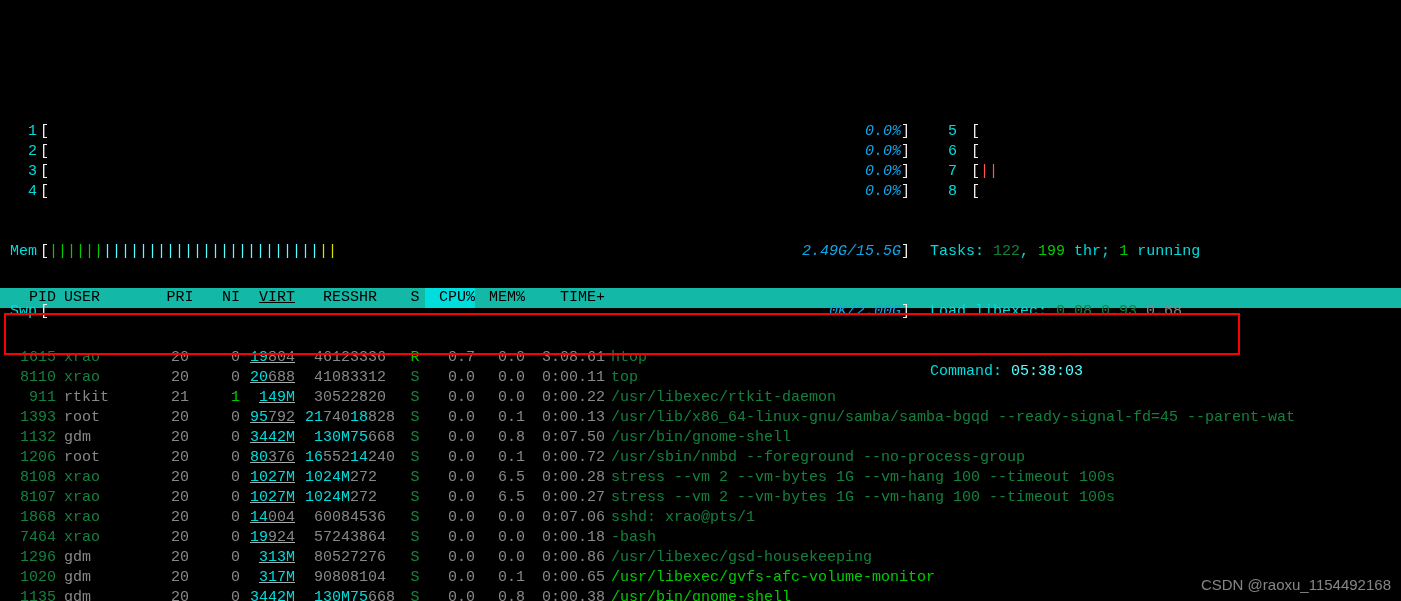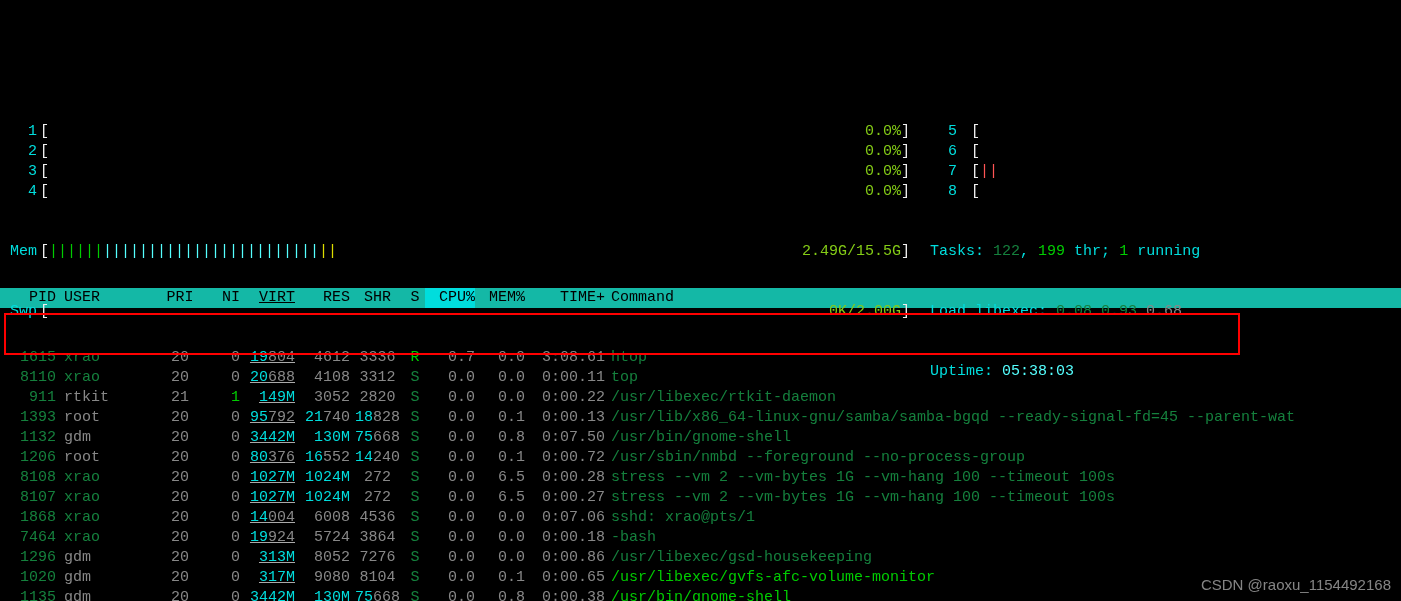--- a/index.html
+++ b/index.html
@@ -29,31 +29,31 @@
   }
   .header-line span { display: inline-block; }
   .sortcol { background: #00dddd; color: #000; }
   .proc-line { display: flex; height: 20px; }
   .c-pid  { width: 60px; text-align: right; padding-right: 4px;}
   .c-user { width: 100px; text-align: left; }
   .c-pri  { width: 40px; text-align: center; }
   .c-ni   { width: 40px; text-align: right; }
   .c-virt { width: 55px; text-align: right; text-decoration: underline; }
   .c-res  { width: 55px; text-align: right; }
-  .c-shr  { width: 55px; text-align: center; }
+  .c-shr  { width: 55px; text-align: left; }
   .c-s    { width: 20px; text-align: center; }
   .c-cpu  { width: 50px; text-align: right; }
   .c-mem  { width: 50px; text-align: right; padding-left: 12px; }
   .c-time { width: 80px; text-align: right; }
   .c-cmd  { flex: 1; text-align: left; padding-left: 6px; overflow: hidden;}
   .meters { padding: 2px 0 0 10px; height: 168px; }
   .meter-row { height: 20px; display:flex;}
   .meter-left { width: 900px; display:flex;}
   .meter-label { display:inline-block; width: 30px; color:#00dddd;}
-  .meter-val { color:#84cc16;}
+  .meter-val { color:#0ea5e9;font-style:italic;}
   .bracket { color:#eee;}
   .highlight-box {
     position: absolute;
     border: 2px solid #f00;
     left: 4px; top: 313px;
     width: 1236px; height: 42px;
     pointer-events: none;
   }
   .watermark {
     position: absolute;
@@ -75,37 +75,36 @@
     <span style="width:20px"></span>
     <span class="cyan">Tasks:</span><span> </span><span class="white">122</span><span class="cyan">, </span><span class="green">199</span><span> </span><span class="cyan">thr;</span><span> </span><span class="green">1</span><span> </span><span class="cyan">running</span>
   </div>
   <div class="meter-row">
     <span class="meter-left"><span class="meter-label cyan">Swp</span><span class="bracket">[</span><span style="flex:1"></span><span class="meter-val">0K/2.00G</span><span class="bracket">]</span></span>
     <span style="width:20px"></span>
     <span class="cyan">Load libexec:</span><span> </span><span class="white">0.08</span><span> </span><span class="white">0.93</span><span> </span><span class="gray">0.68</span>
   </div>
   <div class="meter-row">
     <span class="meter-left"></span><span style="width:20px"></span>
-    <span class="cyan">Uptime:</span><span> </span><span class="cyanb">05:38:03</span>
+    <span class="cyan">Command:</span><span> </span><span class="cyanb">05:38:03</span>
   </div>
 </div>
 
 <div class="header-line">
   <span class="c-pid">PID</span>
   <span class="c-user" style="padding-left:4px">USER</span>
   <span class="c-pri">PRI</span>
   <span class="c-ni">NI</span>
   <span class="c-virt">VIRT</span>
   <span class="c-res">RES</span>
   <span class="c-shr">SHR</span>
   <span class="c-s">S</span>
   <span class="c-cpu sortcol">CPU%</span>
   <span class="c-mem">MEM%</span>
   <span class="c-time">TIME+</span>
-  <span class="c-cmd">Command</span>
 </div>
 
 <div id="proc-list"><div class="proc-line"><span class="c-pid white">1615</span><span class="c-user white" style="padding-left:4px">xrao</span><span class="c-pri gray">20</span><span class="c-ni gray">0</span><span class="c-virt"><span class="cyan">19</span><span class="gray">804</span></span><span class="c-res"><span class="gray">4612</span></span><span class="c-shr"><span class="gray">3336</span></span><span class="c-s green">R</span><span class="c-cpu gray">0.7</span><span class="c-mem gray">0.0</span><span class="c-time gray">3:08.61</span><span class="c-cmd white">htop</span></div><div class="proc-line"><span class="c-pid white">8110</span><span class="c-user white" style="padding-left:4px">xrao</span><span class="c-pri gray">20</span><span class="c-ni gray">0</span><span class="c-virt"><span class="cyan">20</span><span class="gray">688</span></span><span class="c-res"><span class="gray">4108</span></span><span class="c-shr"><span class="gray">3312</span></span><span class="c-s white">S</span><span class="c-cpu gray">0.0</span><span class="c-mem gray">0.0</span><span class="c-time gray">0:00.11</span><span class="c-cmd white">top</span></div><div class="proc-line"><span class="c-pid white">911</span><span class="c-user gray" style="padding-left:4px">rtkit</span><span class="c-pri gray">21</span><span class="c-ni green">1</span><span class="c-virt"><span class="cyan">149M</span></span><span class="c-res"><span class="gray">3052</span></span><span class="c-shr"><span class="gray">2820</span></span><span class="c-s white">S</span><span class="c-cpu gray">0.0</span><span class="c-mem gray">0.0</span><span class="c-time gray">0:00.22</span><span class="c-cmd white">/usr/libexec/rtkit-daemon</span></div><div class="proc-line"><span class="c-pid white">1393</span><span class="c-user gray" style="padding-left:4px">root</span><span class="c-pri gray">20</span><span class="c-ni gray">0</span><span class="c-virt"><span class="cyan">95</span><span class="gray">792</span></span><span class="c-res"><span class="cyan">21</span><span class="gray">740</span></span><span class="c-shr"><span class="cyan">18</span><span class="gray">828</span></span><span class="c-s white">S</span><span class="c-cpu gray">0.0</span><span class="c-mem gray">0.1</span><span class="c-time gray">0:00.13</span><span class="c-cmd white">/usr/lib/x86_64-linux-gnu/samba/samba-bgqd --ready-signal-fd=45 --parent-wat</span></div><div class="proc-line"><span class="c-pid white">1132</span><span class="c-user gray" style="padding-left:4px">gdm</span><span class="c-pri gray">20</span><span class="c-ni gray">0</span><span class="c-virt"><span class="cyan">3442M</span></span><span class="c-res"><span class="cyan">130M</span></span><span class="c-shr"><span class="cyan">75</span><span class="gray">668</span></span><span class="c-s white">S</span><span class="c-cpu gray">0.0</span><span class="c-mem gray">0.8</span><span class="c-time gray">0:07.50</span><span class="c-cmd white">/usr/bin/gnome-shell</span></div><div class="proc-line"><span class="c-pid white">1206</span><span class="c-user gray" style="padding-left:4px">root</span><span class="c-pri gray">20</span><span class="c-ni gray">0</span><span class="c-virt"><span class="cyan">80</span><span class="gray">376</span></span><span class="c-res"><span class="cyan">16</span><span class="gray">552</span></span><span class="c-shr"><span class="cyan">14</span><span class="gray">240</span></span><span class="c-s white">S</span><span class="c-cpu gray">0.0</span><span class="c-mem gray">0.1</span><span class="c-time gray">0:00.72</span><span class="c-cmd white">/usr/sbin/nmbd --foreground --no-process-group</span></div><div class="proc-line"><span class="c-pid white">8108</span><span class="c-user white" style="padding-left:4px">xrao</span><span class="c-pri gray">20</span><span class="c-ni gray">0</span><span class="c-virt"><span class="cyan">1027M</span></span><span class="c-res"><span class="cyan">1024M</span></span><span class="c-shr"><span class="gray">272</span></span><span class="c-s white">S</span><span class="c-cpu gray">0.0</span><span class="c-mem gray">6.5</span><span class="c-time gray">0:00.28</span><span class="c-cmd white">stress --vm 2 --vm-bytes 1G --vm-hang 100 --timeout 100s</span></div><div class="proc-line"><span class="c-pid white">8107</span><span class="c-user white" style="padding-left:4px">xrao</span><span class="c-pri gray">20</span><span class="c-ni gray">0</span><span class="c-virt"><span class="cyan">1027M</span></span><span class="c-res"><span class="cyan">1024M</span></span><span class="c-shr"><span class="gray">272</span></span><span class="c-s white">S</span><span class="c-cpu gray">0.0</span><span class="c-mem gray">6.5</span><span class="c-time gray">0:00.27</span><span class="c-cmd white">stress --vm 2 --vm-bytes 1G --vm-hang 100 --timeout 100s</span></div><div class="proc-line"><span class="c-pid white">1868</span><span class="c-user white" style="padding-left:4px">xrao</span><span class="c-pri gray">20</span><span class="c-ni gray">0</span><span class="c-virt"><span class="cyan">14</span><span class="gray">004</span></span><span class="c-res"><span class="gray">6008</span></span><span class="c-shr"><span class="gray">4536</span></span><span class="c-s white">S</span><span class="c-cpu gray">0.0</span><span class="c-mem gray">0.0</span><span class="c-time gray">0:07.06</span><span class="c-cmd white">sshd: xrao@pts/1</span></div><div class="proc-line"><span class="c-pid white">7464</span><span class="c-user white" style="padding-left:4px">xrao</span><span class="c-pri gray">20</span><span class="c-ni gray">0</span><span class="c-virt"><span class="cyan">19</span><span class="gray">924</span></span><span class="c-res"><span class="gray">5724</span></span><span class="c-shr"><span class="gray">3864</span></span><span class="c-s white">S</span><span class="c-cpu gray">0.0</span><span class="c-mem gray">0.0</span><span class="c-time gray">0:00.18</span><span class="c-cmd white">-bash</span></div><div class="proc-line"><span class="c-pid white">1296</span><span class="c-user gray" style="padding-left:4px">gdm</span><span class="c-pri gray">20</span><span class="c-ni gray">0</span><span class="c-virt"><span class="cyan">313M</span></span><span class="c-res"><span class="gray">8052</span></span><span class="c-shr"><span class="gray">7276</span></span><span class="c-s white">S</span><span class="c-cpu gray">0.0</span><span class="c-mem gray">0.0</span><span class="c-time gray">0:00.86</span><span class="c-cmd white">/usr/libexec/gsd-housekeeping</span></div><div class="proc-line"><span class="c-pid white">1020</span><span class="c-user gray" style="padding-left:4px">gdm</span><span class="c-pri gray">20</span><span class="c-ni gray">0</span><span class="c-virt"><span class="cyan">317M</span></span><span class="c-res"><span class="gray">9080</span></span><span class="c-shr"><span class="gray">8104</span></span><span class="c-s white">S</span><span class="c-cpu gray">0.0</span><span class="c-mem gray">0.1</span><span class="c-time gray">0:00.65</span><span class="c-cmd green">/usr/libexec/gvfs-afc-volume-monitor</span></div><div class="proc-line"><span class="c-pid white">1135</span><span class="c-user gray" style="padding-left:4px">gdm</span><span class="c-pri gray">20</span><span class="c-ni gray">0</span><span class="c-virt"><span class="cyan">3442M</span></span><span class="c-res"><span class="cyan">130M</span></span><span class="c-shr"><span class="cyan">75</span><span class="gray">668</span></span><span class="c-s white">S</span><span class="c-cpu gray">0.0</span><span class="c-mem gray">0.8</span><span class="c-time gray">0:00.38</span><span class="c-cmd green">/usr/bin/gnome-shell</span></div></div>
 
 <div class="highlight-box"></div>
 <div class="watermark">CSDN @raoxu_1154492168</div>
 
 
 
 

